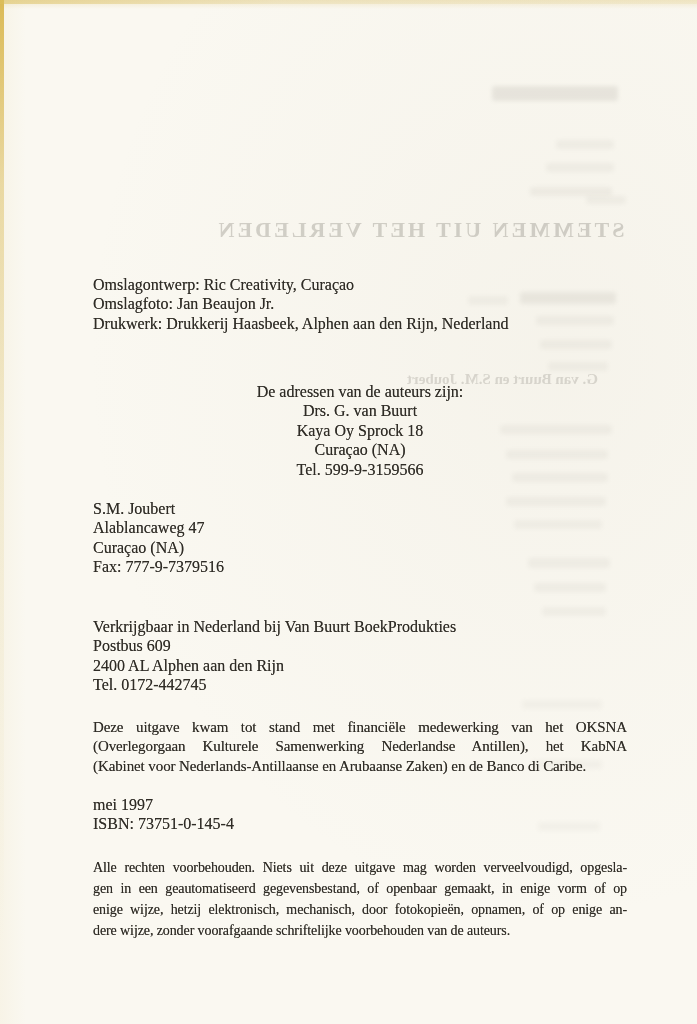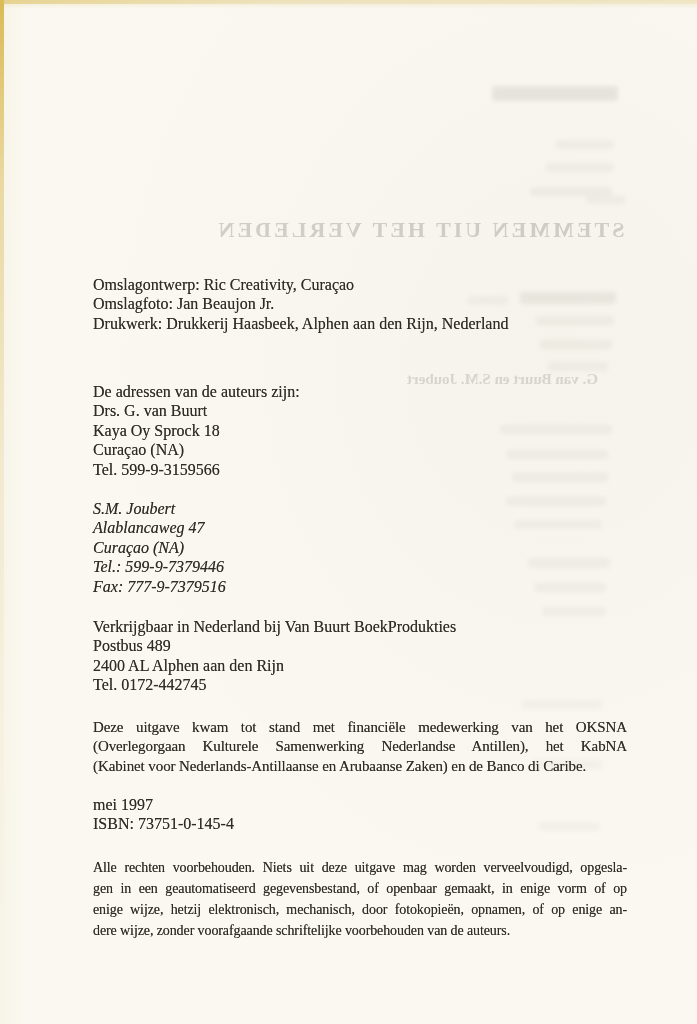--- a/index.html
+++ b/index.html
@@ -91,22 +91,22 @@
   
   .block {
     position: absolute;
     left: 93px;
     width: 534px;
     font-size: 16px;
     line-height: 19.4px;
     text-shadow: 0 0 0.4px rgba(47,44,38,0.65);
   }
   .block-production      { top: 275px; }
-  .block-addresses       { top: 382px; }
-  .block-address-joubert { top: 499px; font-style: italic; }
+  .block-addresses       { top: 382px; text-align: center; }
+  .block-address-joubert { top: 499px; }
   .block-distribution    { top: 617px; }
   .block-funding         { top: 718px; font-size: 15px; letter-spacing: -0.1px; }
   .block-edition         { top: 795px; }
   .block-rights          { top: 857px; font-size: 14px; line-height: 21px; letter-spacing: -0.1px; }
 
   .line { white-space: nowrap; }
   .jline {
     white-space: normal;
     text-align: justify;
     text-align-last: justify;
@@ -157,26 +157,25 @@
         <div class="line">De adressen van de auteurs zijn:</div>
         <div class="line">Drs. G. van Buurt</div>
         <div class="line">Kaya Oy Sprock 18</div>
         <div class="line">Curaçao (NA)</div>
         <div class="line">Tel. 599-9-3159566</div>
       </div>
       <div class="block block-address-joubert">
         <div class="line">S.M. Joubert</div>
         <div class="line">Alablancaweg 47</div>
         <div class="line">Curaçao (NA)</div>
-        <div class="line">Tel.: 599-9-7379446</div>
         <div class="line">Fax: 777-9-7379516</div>
       </div>
       <div class="block block-distribution">
         <div class="line">Verkrijgbaar in Nederland bij Van Buurt BoekProdukties</div>
-        <div class="line">Postbus 489</div>
+        <div class="line">Postbus 609</div>
         <div class="line">2400 AL Alphen aan den Rijn</div>
         <div class="line">Tel. 0172-442745</div>
       </div>
       <div class="block block-funding">
         <div class="line jline">Deze uitgave kwam tot stand met financiële medewerking van het OKSNA</div>
         <div class="line jline">(Overlegorgaan Kulturele Samenwerking Nederlandse Antillen), het KabNA</div>
         <div class="line">(Kabinet voor Nederlands-Antillaanse en Arubaanse Zaken) en de Banco di Caribe.</div>
       </div>
       <div class="block block-edition">
         <div class="line">mei 1997</div>

